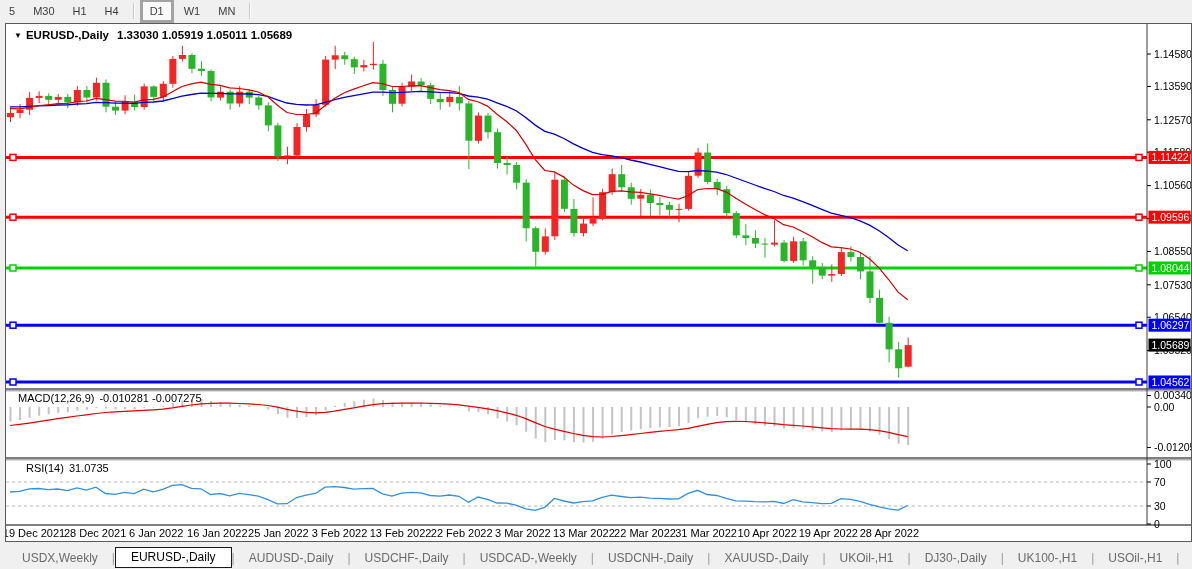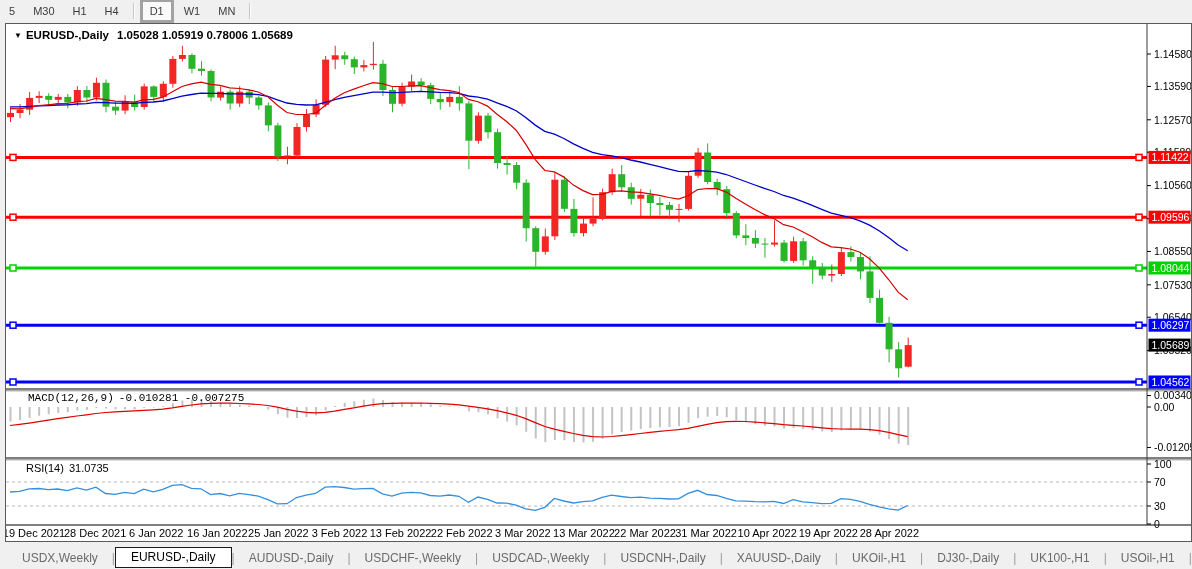--- a/index.html
+++ b/index.html
@@ -13,21 +13,21 @@
   .tb-btn.active{background:#fafafa;border:3px solid #a3a3a3;}
   .tb-sep{width:1px;height:16px;background:#c6c6c6;margin:0 5px;box-shadow:1px 0 0 #ffffff;}
   
   #chart-window{position:absolute;left:5px;top:23px;width:1187px;height:519px;background:#ffffff;
     border:1px solid #5a5a5a;box-sizing:border-box;}
   #chart-svg{position:absolute;left:0;top:0;}
   .overlay{position:absolute;font-size:11px;color:#000;white-space:nowrap;z-index:5;}
   #chart-title{left:8px;top:5px;font-weight:bold;font-size:11.5px;}
   #chart-title .caret{font-size:8px;position:relative;top:-1px;margin-right:4px;}
   #chart-title .ohlc{font-weight:bold;margin-left:8px;}
-  #macd-label{left:22px;top:368px;font-family:Liberation Mono, monospace;}
+  #macd-label{left:12px;top:368px;}
   #rsi-label{left:4px;top:438px;padding-left:16px;}
   #macd-label span,#rsi-label span{margin-right:5px;}
   
   #tabstrip{position:absolute;left:0px;top:546px;width:1192px;height:23px;background:#f0f0f0;
     display:flex;align-items:center;padding-left:8px;box-sizing:border-box;}
   .tab{font-size:12px;color:#6a6a6a;padding:0 14px;height:20px;line-height:20px;cursor:default;}
   .tab.active{background:#ffffff;border:1px solid #1a1a1a;color:#000;height:19px;line-height:19px;
     padding:0 15px;}
   .tab-sep{color:#9a9a9a;font-size:12px;}
 </style>
@@ -470,40 +470,40 @@
           <text x="577.9" y="513" font-size="11px" font-family="Liberation Sans, DejaVu Sans, sans-serif" fill="#000000" text-anchor="middle">13 Mar 2022</text>
           <text x="639" y="513" font-size="11px" font-family="Liberation Sans, DejaVu Sans, sans-serif" fill="#000000" text-anchor="middle">22 Mar 2022</text>
           <text x="700.1" y="513" font-size="11px" font-family="Liberation Sans, DejaVu Sans, sans-serif" fill="#000000" text-anchor="middle">31 Mar 2022</text>
           <text x="761.2" y="513" font-size="11px" font-family="Liberation Sans, DejaVu Sans, sans-serif" fill="#000000" text-anchor="middle">10 Apr 2022</text>
           <text x="822.3000000000001" y="513" font-size="11px" font-family="Liberation Sans, DejaVu Sans, sans-serif" fill="#000000" text-anchor="middle">19 Apr 2022</text>
           <text x="883.4" y="513" font-size="11px" font-family="Liberation Sans, DejaVu Sans, sans-serif" fill="#000000" text-anchor="middle">28 Apr 2022</text>
         </g>
       </svg>
 
     <div class="overlay" id="chart-title">
-      <span class="caret">▼</span><span>EURUSD-,Daily</span><span class="ohlc">1.05028 1.05919 0.78006 1.05689</span>
+      <span class="caret">▼</span><span>EURUSD-,Daily</span><span class="ohlc">1.33030 1.05919 1.05011 1.05689</span>
     </div>
 
     <div class="overlay" id="macd-label">
       <span>MACD(12,26,9)</span><span>-0.010281 -0.007275</span>
     </div>
 
     <div class="overlay" id="rsi-label">
       <span>RSI(14)</span><span>31.0735</span>
     </div>
   </div>
 
   <div id="tabstrip">
       <div class="tab">USDX,Weekly</div>
       <span class="tab-sep">|</span>
       <div class="tab active">EURUSD-,Daily</div>
       <span class="tab-sep">|</span>
       <div class="tab">AUDUSD-,Daily</div>
       <span class="tab-sep">|</span>
-      <div class="tab">USDCHF-,Weekly</div>
+      <div class="tab">USDCHF-,Daily</div>
       <span class="tab-sep">|</span>
       <div class="tab">USDCAD-,Weekly</div>
       <span class="tab-sep">|</span>
       <div class="tab">USDCNH-,Daily</div>
       <span class="tab-sep">|</span>
       <div class="tab">XAUUSD-,Daily</div>
       <span class="tab-sep">|</span>
       <div class="tab">UKOil-,H1</div>
       <span class="tab-sep">|</span>
       <div class="tab">DJ30-,Daily</div>

